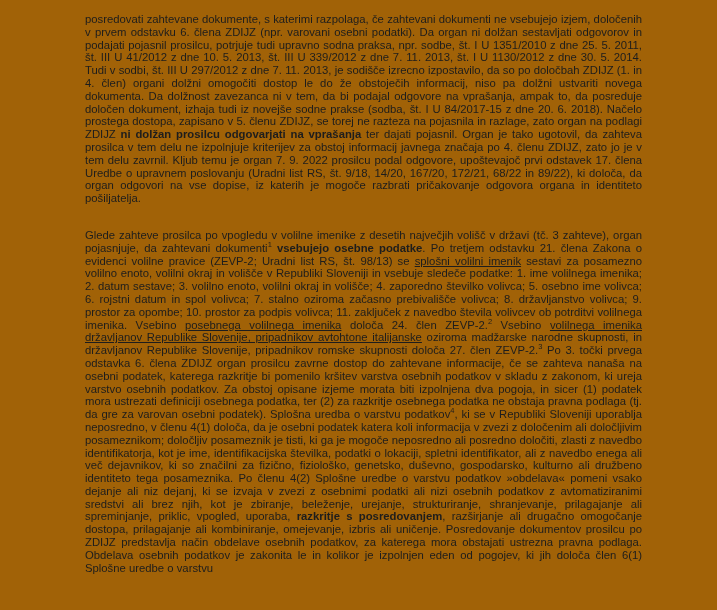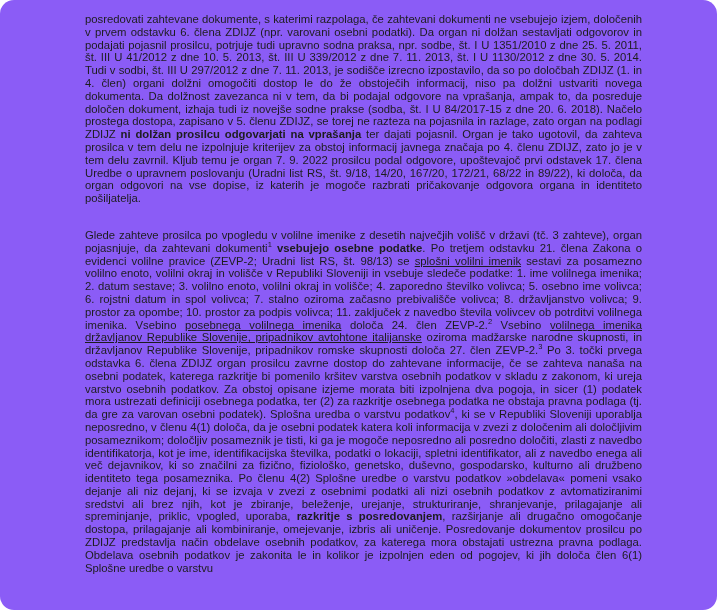--- a/index.html
+++ b/index.html
@@ -1,23 +1,22 @@
 <!DOCTYPE html>
 <html><head>
 <meta charset="utf-8">
 <style>
   html, body { margin: 0; padding: 0; background: #ffffff; }
   .page {
     position: relative;
     width: 717px;
     height: 610px;
-    background: #8b5cf6;
+    background: #a16207;
     overflow: hidden;
     font-family: "Liberation Sans", sans-serif;
-    border-radius: 14px;
   }
   .text-block {
     position: absolute;
     left: 85px;
     top: 13px;
     width: 557px;
     color: #1d1d1d;
     font-size: 11.3px;
     line-height: 12.8px;
     text-align: justify;

